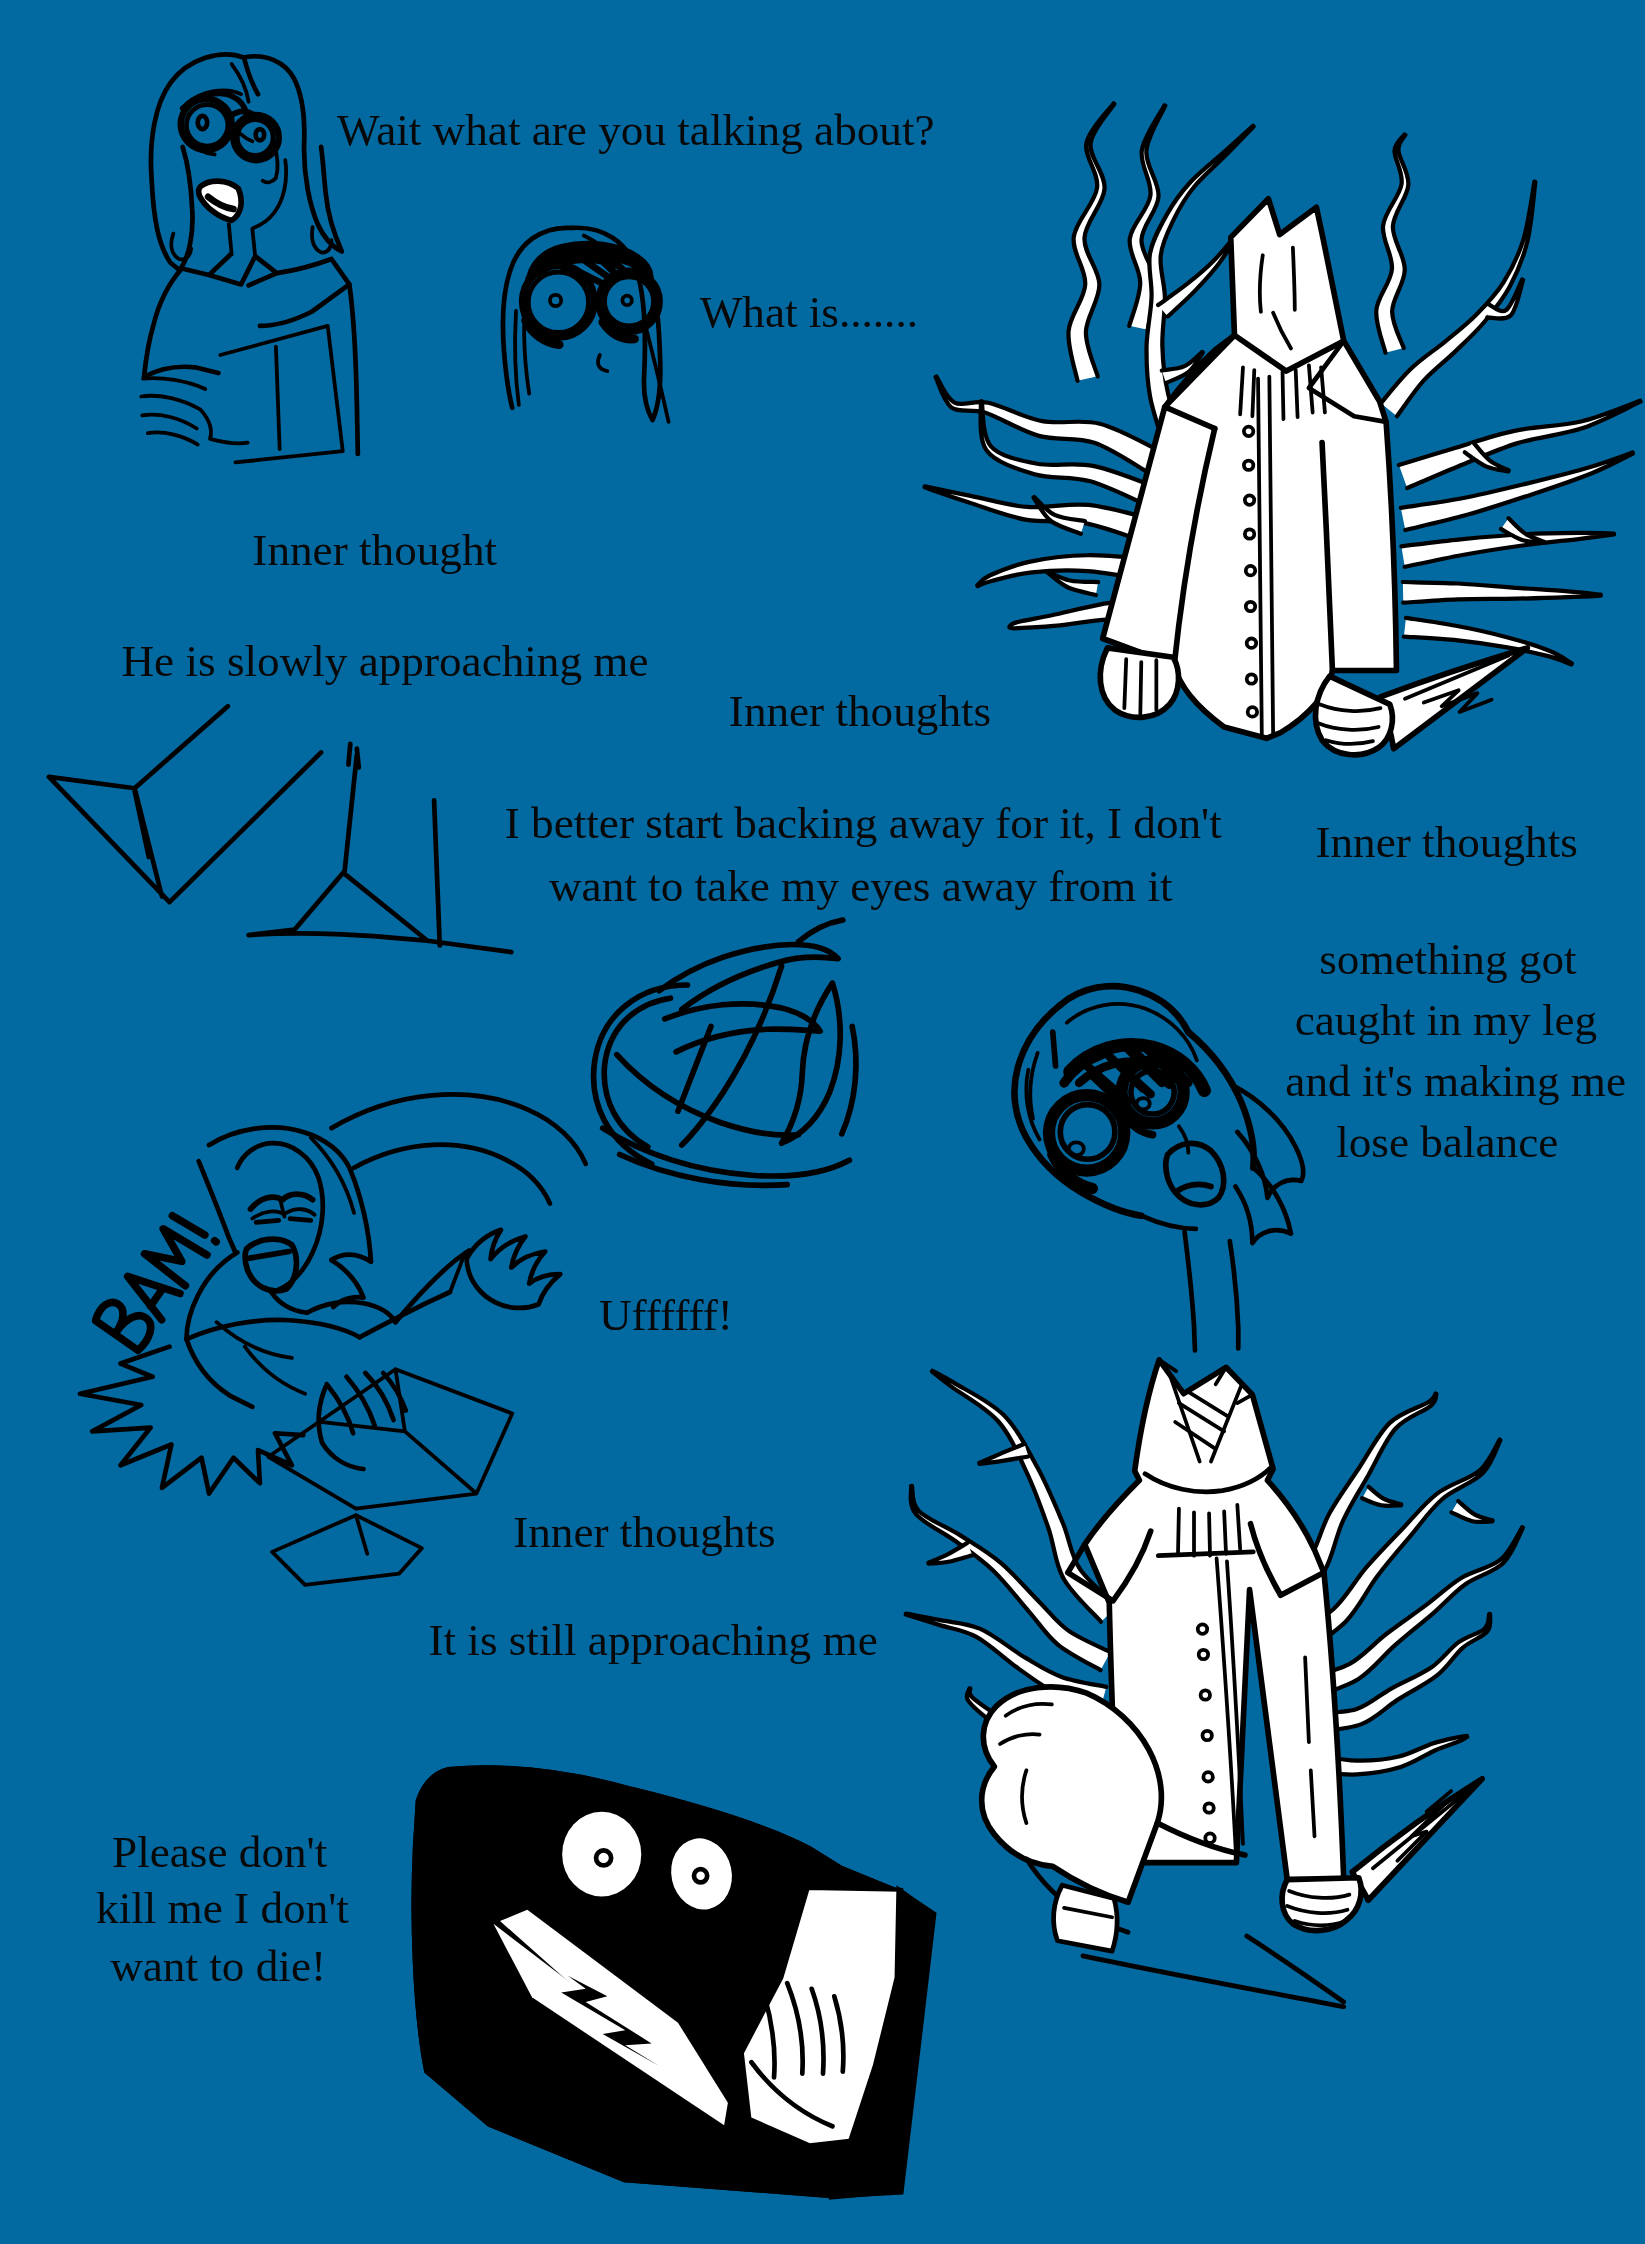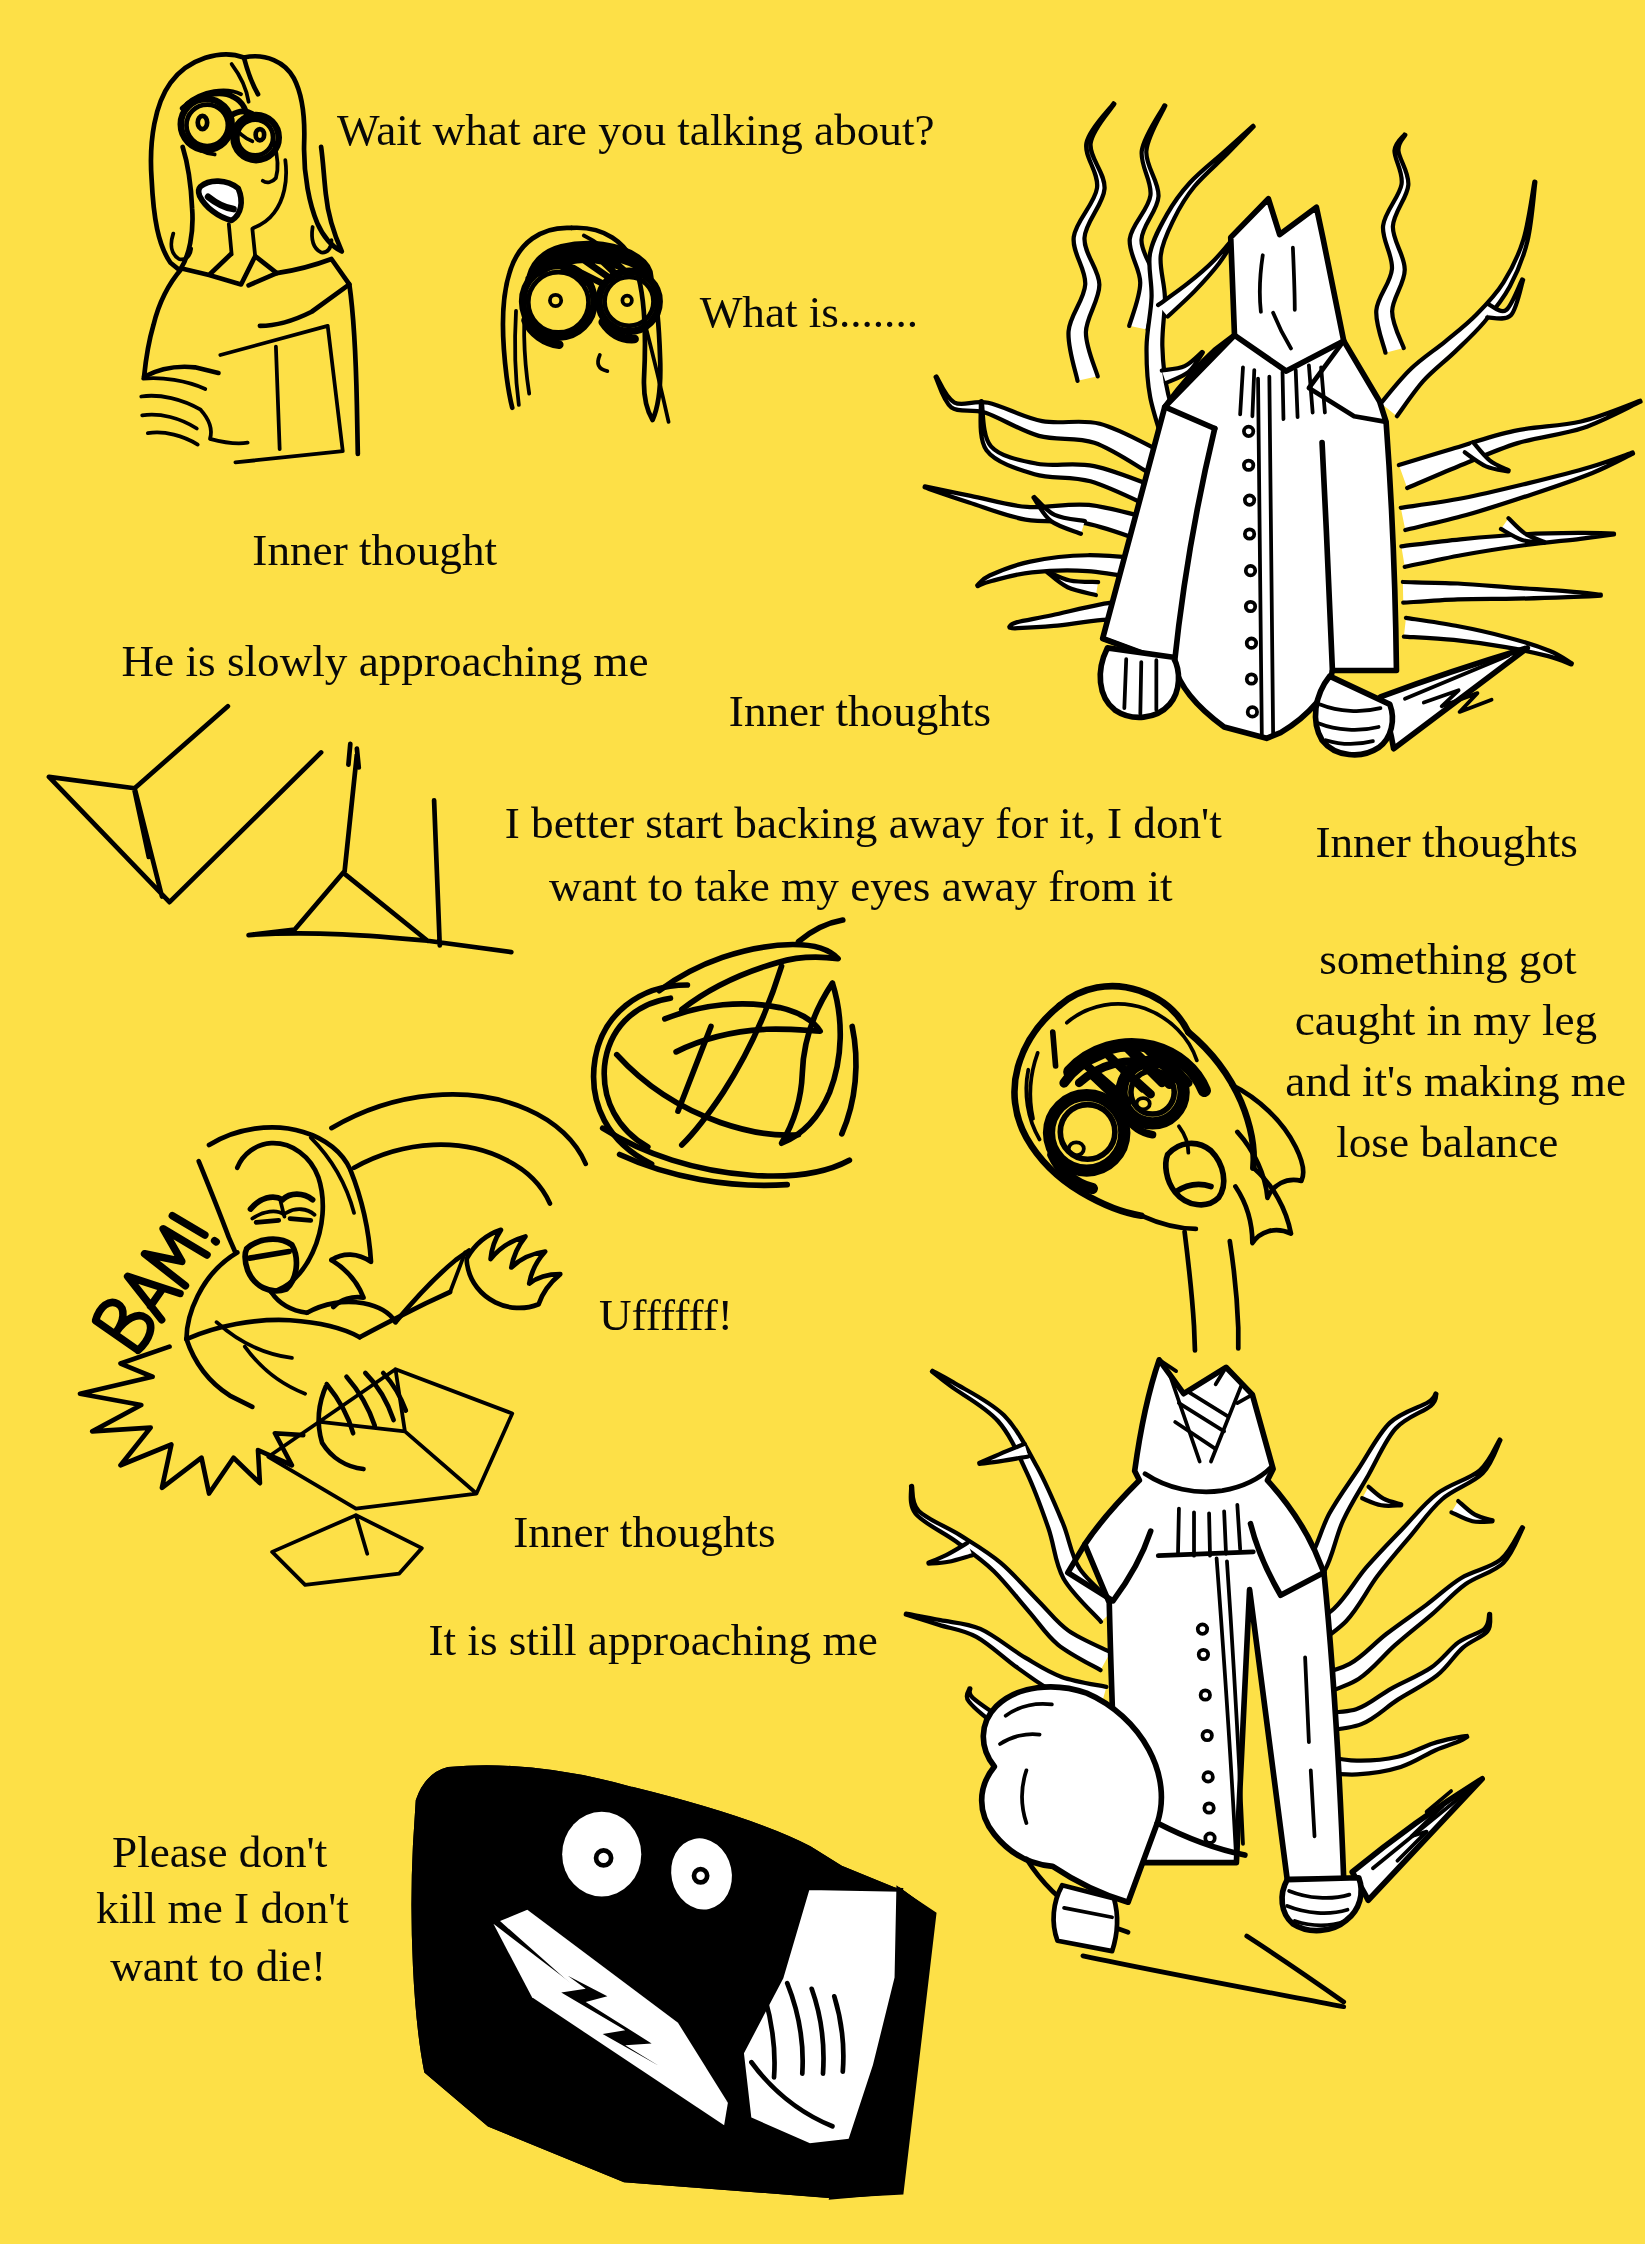--- a/index.html
+++ b/index.html
@@ -1,16 +1,16 @@
 <!DOCTYPE html>
 <html style="font-size:15px"><head>
 <meta charset="utf-8">
 <style>
 html,body{margin:0;padding:0;background:#fff;}
-#page{position:relative;width:1646px;height:2245px;background:#fde047;overflow:hidden;}
+#page{position:relative;width:1646px;height:2245px;background:#0369a1;overflow:hidden;}
 svg{position:absolute;left:0;top:0;}
 text{font-family:"Liberation Serif",serif;font-size:48px;fill:#080808;}
 .ink{fill:none;stroke:#000;stroke-width:5;stroke-linecap:round;stroke-linejoin:round;}
 .ink4{fill:none;stroke:#000;stroke-width:4;stroke-linecap:round;stroke-linejoin:round;}
 .ink6{fill:none;stroke:#000;stroke-width:6;stroke-linecap:round;stroke-linejoin:round;}
 </style>
 </head>
 <body>
 <div id="page">
 <svg width="1646" height="2245" viewBox="0 0 1748 2384">

